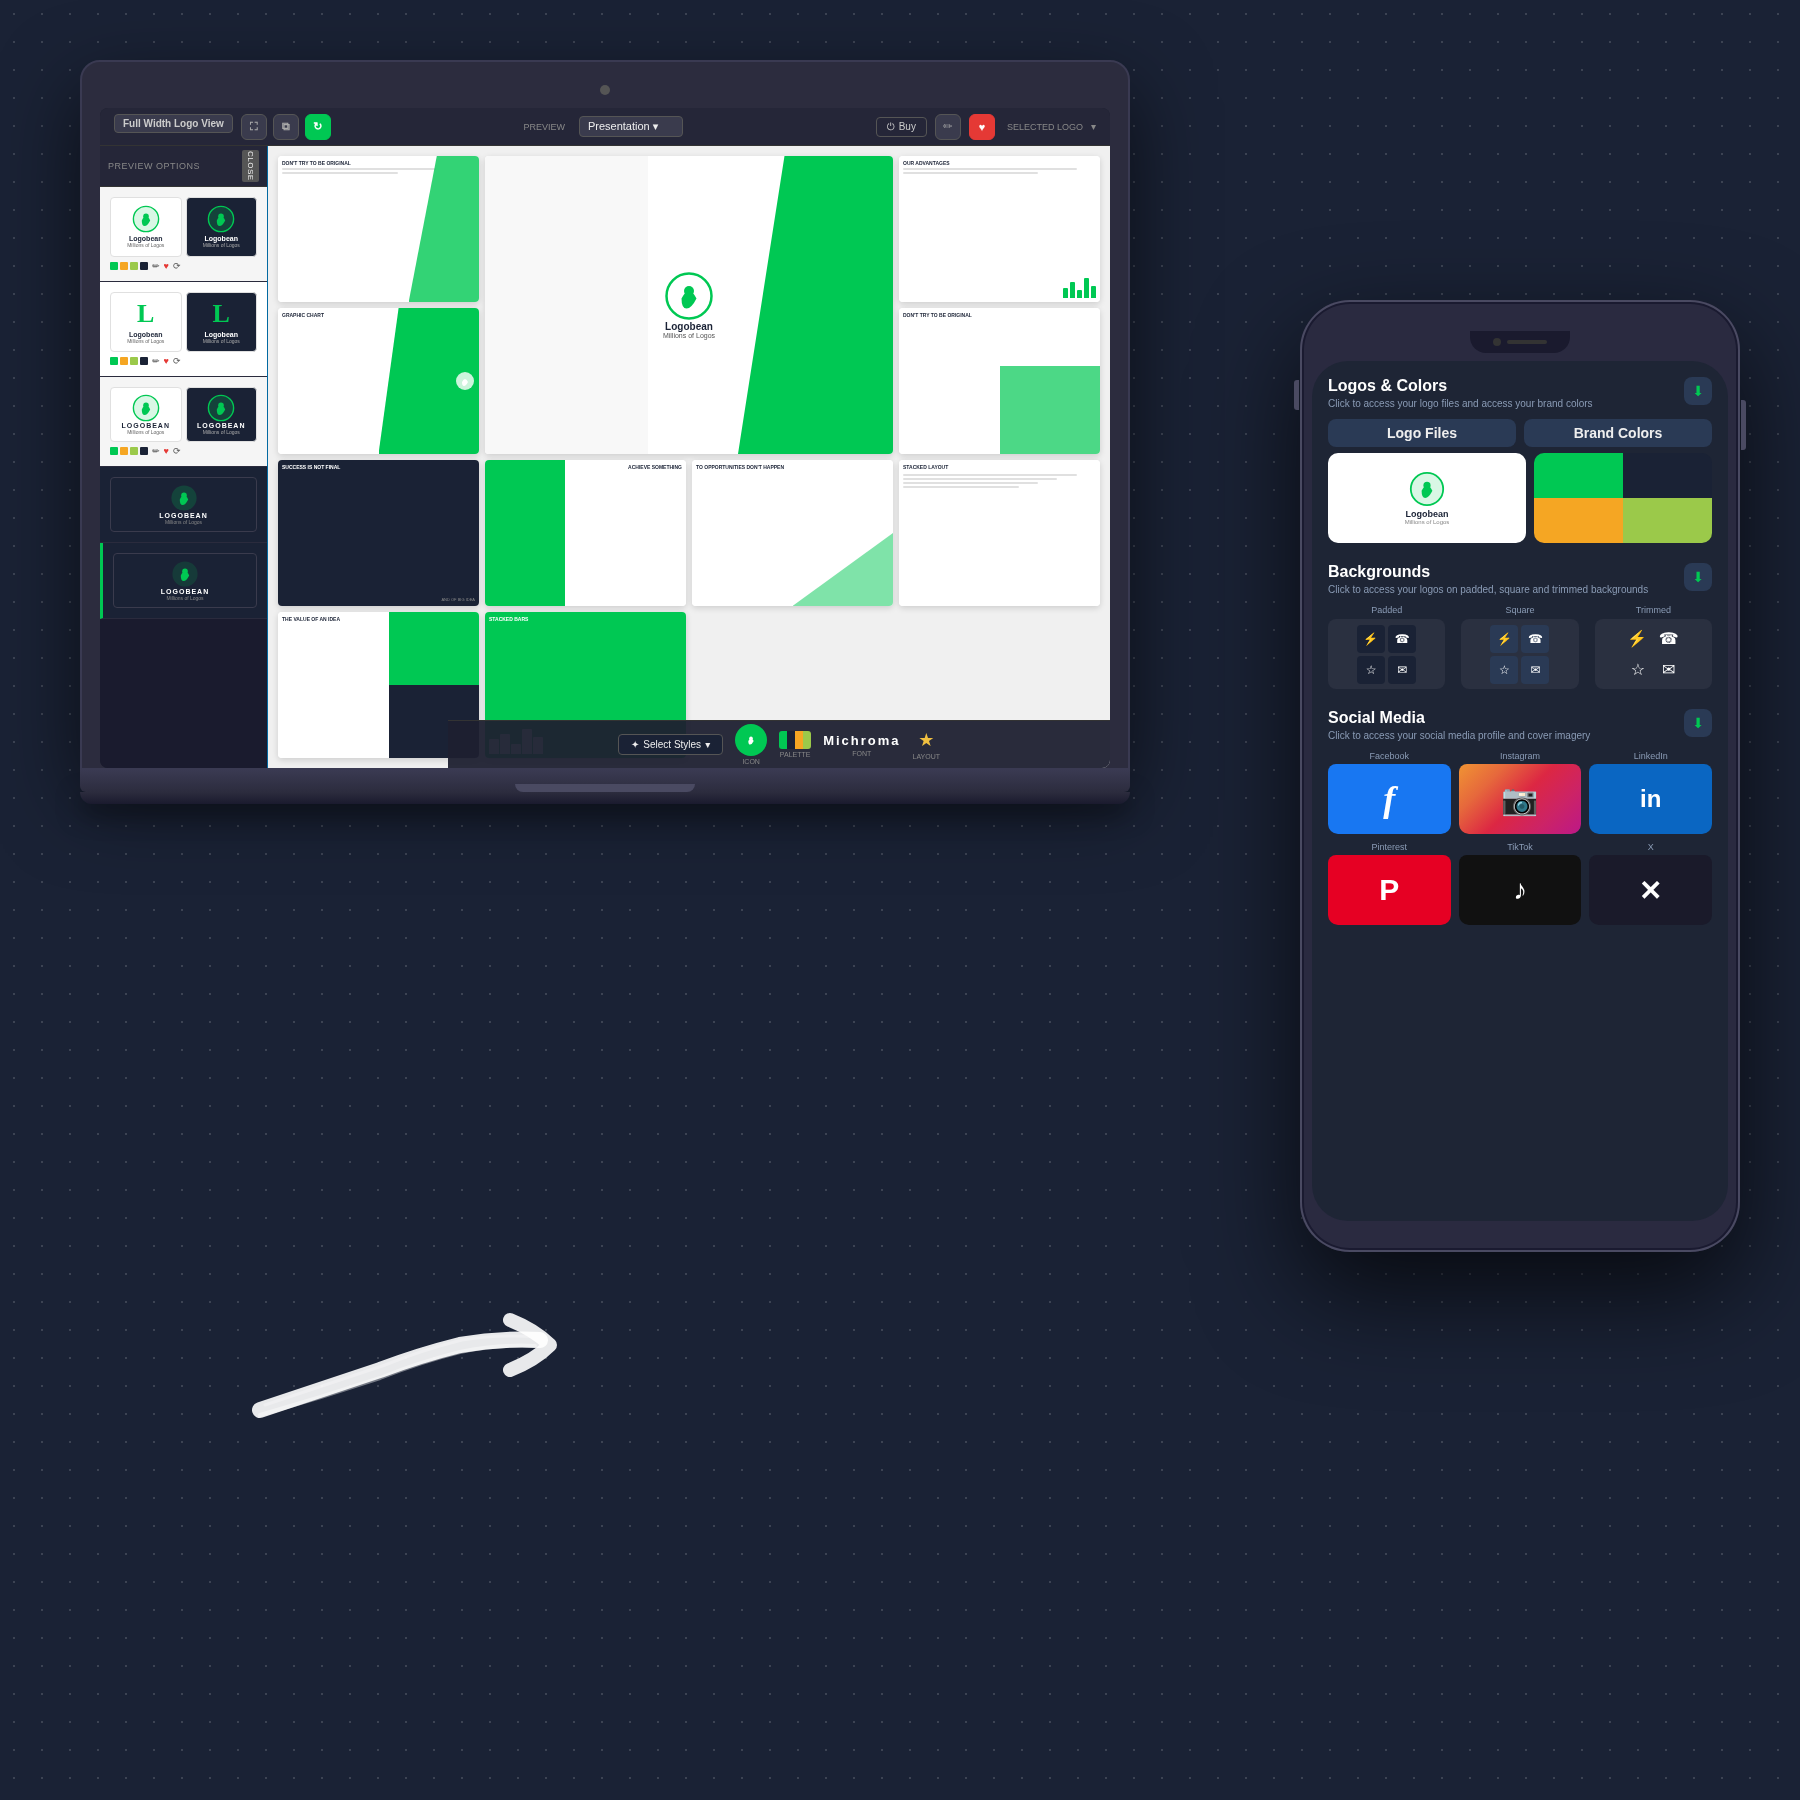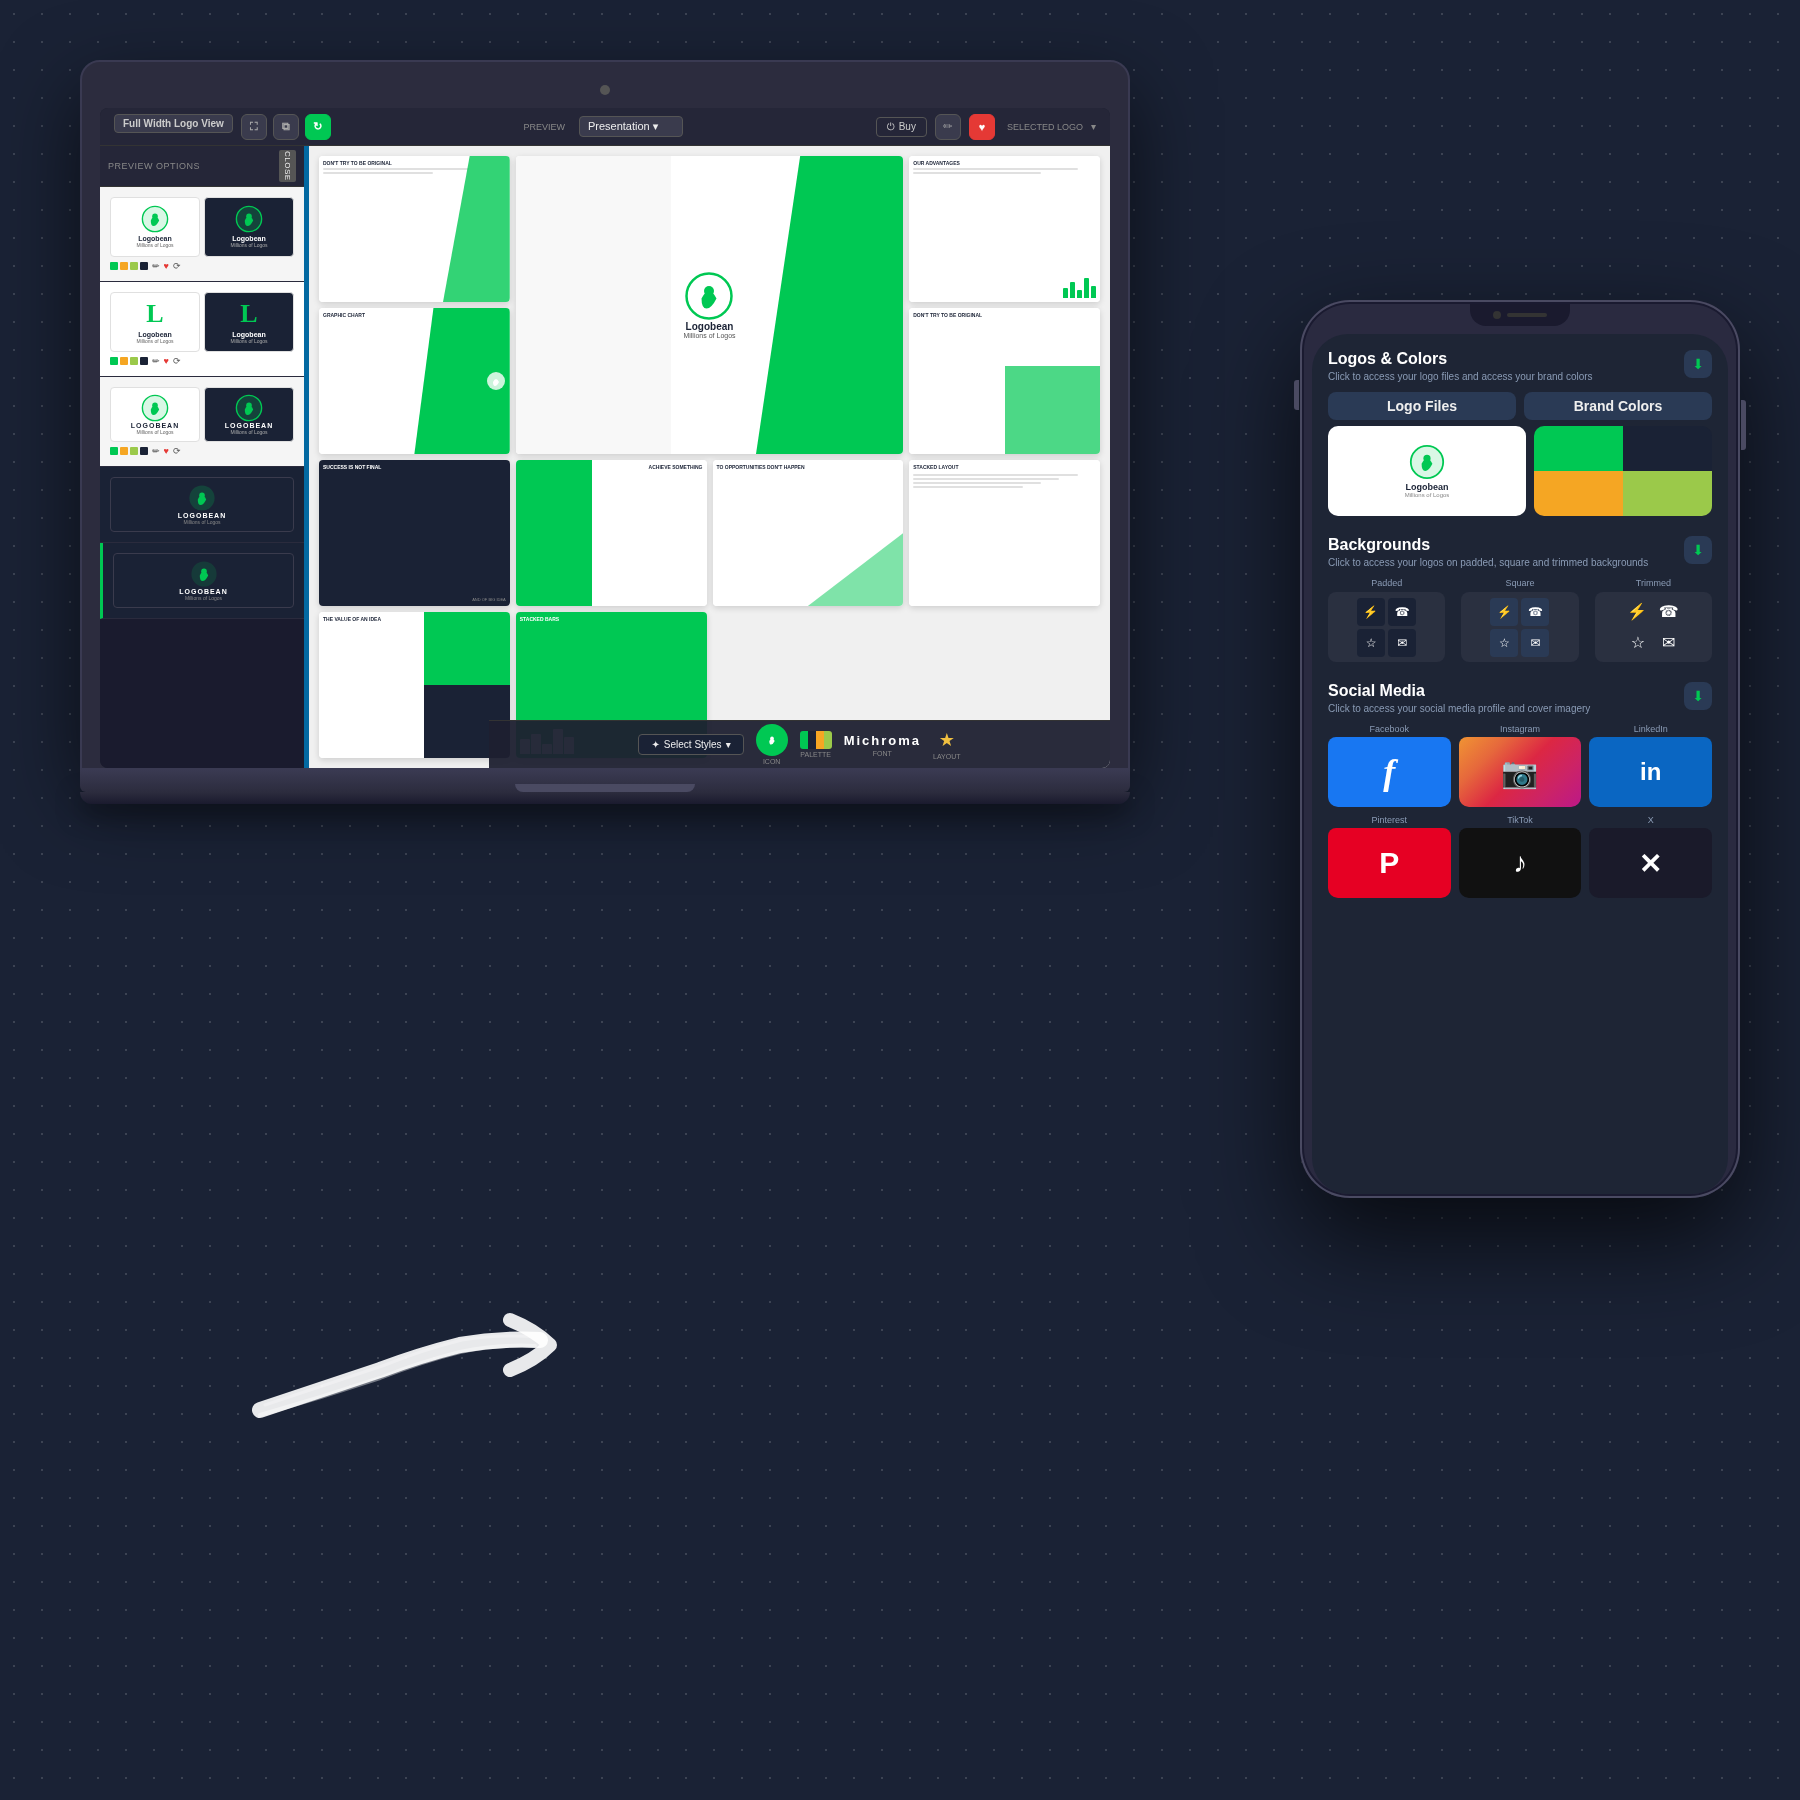--- a/index.html
+++ b/index.html
@@ -163,23 +163,23 @@
       gap: 4px;
     }
 
     .screen-content {
       display: flex;
       height: calc(100% - 38px);
     }
 
     
     .screen-sidebar {
-      width: 209px;
+      width: 168px;
       background: #1a1b2e;
-      border-right: 5px solid #0369a1;
+      border-right: 1px solid #0369a1;
       overflow-y: auto;
       position: relative;
     }
 
     .sidebar-options-bar {
       background: #252638;
       padding: 4px 8px;
       font-size: 9px;
       color: #888;
       text-transform: uppercase;
@@ -418,21 +418,21 @@
     .phone-wrapper {
       position: absolute;
       top: 300px;
       right: 60px;
       width: 440px;
     }
 
     .phone-body {
       background: #2a2a40;
       border-radius: 50px;
-      padding: 4px 12px;
+      padding: 31px 12px;
       box-shadow: 0 40px 100px rgba(0,0,0,0.7), inset 0 0 0 2px #4a4a62, inset 0 0 0 4px #1a1a30;
       position: relative;
     }
 
     
     .phone-body::before {
       content: '';
       position: absolute;
       left: -6px;
       top: 80px;

